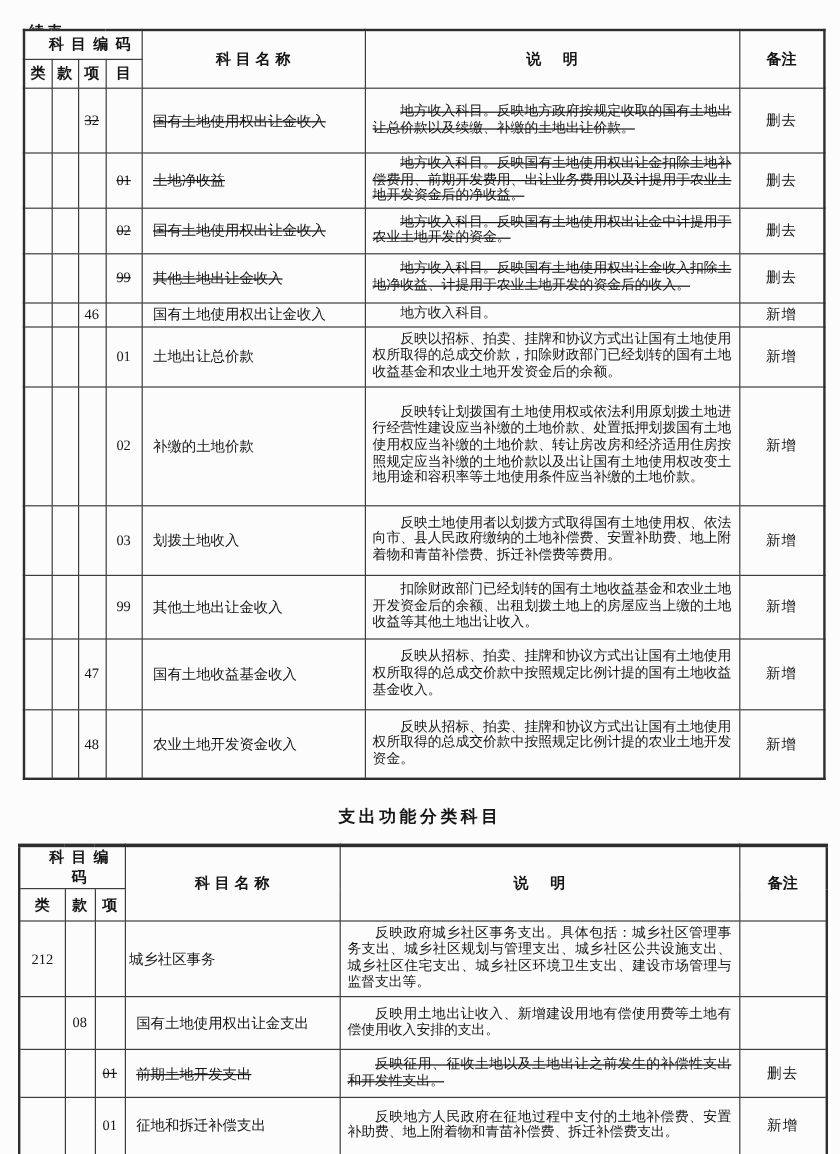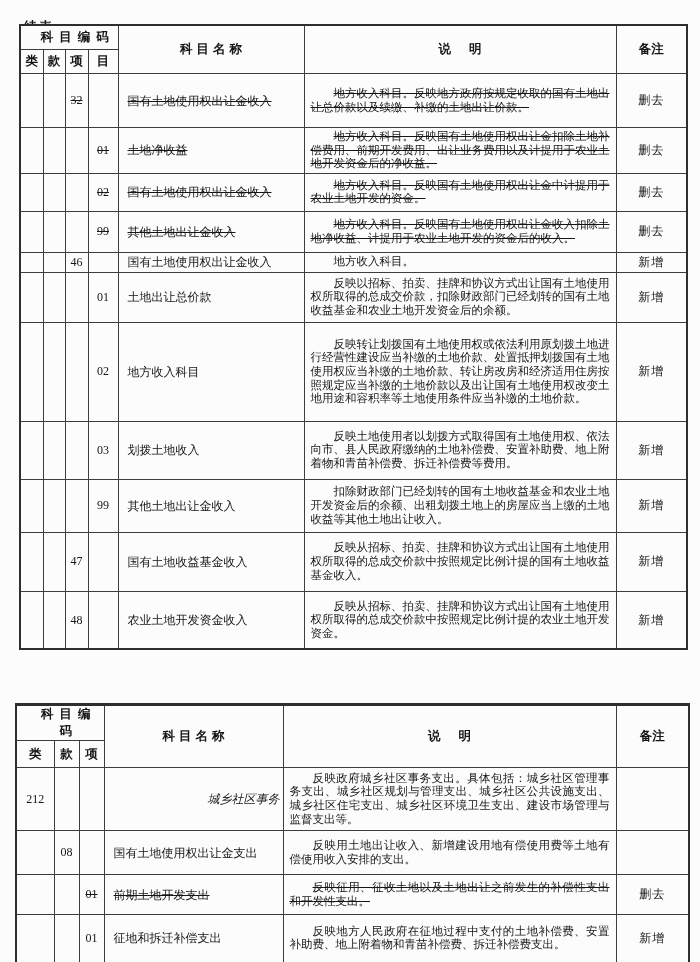--- a/index.html
+++ b/index.html
@@ -139,21 +139,21 @@
         <td class="desc">
             <div class="p">反映以招标、拍卖、挂牌和协议方式出让国有土地使用权所取得的总成交价款，扣除财政部门已经划转的国有土地收益基金和农业土地开发资金后的余额。</div>
           </td>
         <td class="remark">新增</td>
       </tr>
       <tr class="dash-top" style="height:99px">
         <td class="code"></td>
         <td class="code"></td>
         <td class="code"></td>
         <td class="code">02</td>
-        <td class="name">地方收入科目</td>
+        <td class="name">补缴的土地价款</td>
         <td class="desc">
             <div class="p">反映转让划拨国有土地使用权或依法利用原划拨土地进行经营性建设应当补缴的土地价款、处置抵押划拨国有土地使用权应当补缴的土地价款、转让房改房和经济适用住房按照规定应当补缴的土地价款以及出让国有土地使用权改变土地用途和容积率等土地使用条件应当补缴的土地价款。</div>
           </td>
         <td class="remark">新增</td>
       </tr>
       <tr style="height:58px">
         <td class="code"></td>
         <td class="code"></td>
         <td class="code"></td>
         <td class="code">03</td>
@@ -192,20 +192,21 @@
         <td class="code"></td>
         <td class="name">农业土地开发资金收入</td>
         <td class="desc">
             <div class="p">反映从招标、拍卖、挂牌和协议方式出让国有土地使用权所取得的总成交价款中按照规定比例计提的农业土地开发资金。</div>
           </td>
         <td class="remark">新增</td>
       </tr>
     </tbody>
   </table>
 
+  <div class="t2-title">支出功能分类科目</div>
 
   <table id="t2">
     <colgroup>
       <col style="width:38px">
         <col style="width:25px">
         <col style="width:25px">
       <col style="width:179px">
         <col style="width:333px">
         <col style="width:73px">
     </colgroup>
@@ -220,21 +221,21 @@
         <td class="hc">类</td>
         <td class="hc">款</td>
         <td class="hc">项</td>
       </tr>
     </thead>
     <tbody>
       <tr style="height:63px">
         <td class="code">212</td>
         <td class="code"></td>
         <td class="code"></td>
-        <td class="name" style="text-align:right;padding-left:3px;font-style:italic;">城乡社区事务</td>
+        <td class="name" style="text-align:left;padding-left:3px;">城乡社区事务</td>
         <td class="desc">
             <div class="p">反映政府城乡社区事务支出。具体包括：城乡社区管理事务支出、城乡社区规划与管理支出、城乡社区公共设施支出、城乡社区住宅支出、城乡社区环境卫生支出、建设市场管理与监督支出等。</div>
           </td>
         <td class="remark"></td>
       </tr>
       <tr style="height:44px">
         <td class="code"></td>
         <td class="code">08</td>
         <td class="code"></td>
         <td class="name">国有土地使用权出让金支出</td>

